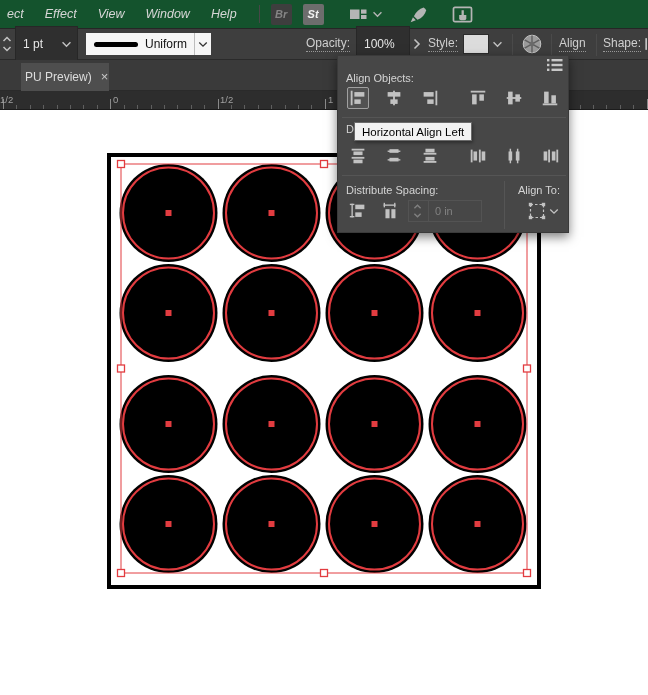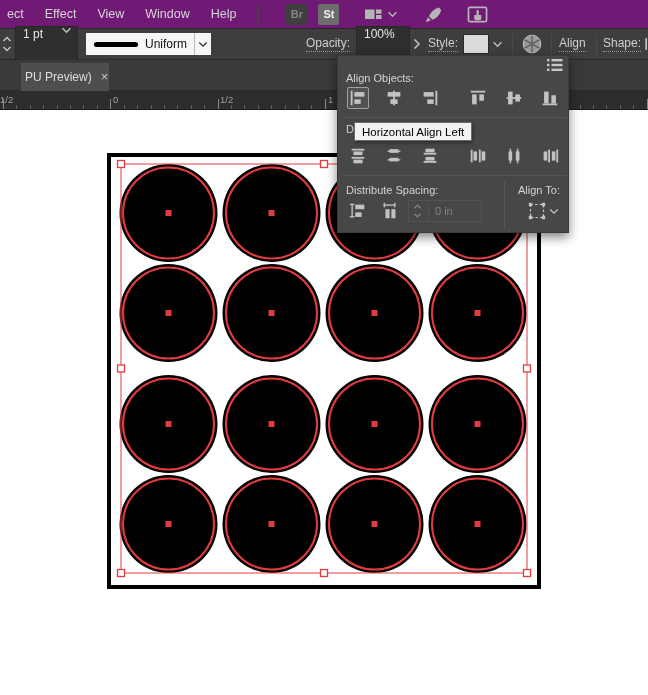--- a/index.html
+++ b/index.html
@@ -1,37 +1,37 @@
 <!DOCTYPE html>
 <html><head>
 <meta charset="utf-8">
 <style>
   html,body{margin:0;padding:0;background:#1e1e1e;}
   *{box-sizing:border-box;font-family:"Liberation Sans",sans-serif;}
   #app{position:relative;width:648px;height:695px;overflow:hidden;background:#fff;}
 
   
-  #menubar{position:absolute;left:0;top:0;width:648px;height:28px;background:#701a75;
-    display:flex;align-items:center;padding-left:2px;gap:11px;}
+  #menubar{position:absolute;left:0;top:0;width:648px;height:28px;background:#14532d;
+    display:flex;align-items:center;padding-left:2px;gap:11px;font-style:italic;}
   .mi{color:#d6d6d6;font-size:12.5px;padding:0 5px;cursor:default;}
   .mbar-sep{width:1px;height:18px;background:#474747;margin-left:6px;}
   .badge{width:21px;height:21px;border-radius:2px;font-size:11px;font-weight:bold;
-    display:flex;align-items:center;justify-content:center;margin-left:16px;}
+    display:flex;align-items:center;justify-content:center;margin-left:0;}
   .badge.br{background:#3e3e3e;color:#858585;}
   .badge.st{background:#6d6d6d;color:#f2f2f2;margin-left:0;}
   .mb-icon{margin-left:14px;display:flex;align-items:center;color:#b5b5b5;}
   .mb-icon svg{display:block;}
 
   
   #controlbar{position:absolute;left:0;top:28px;width:648px;height:32px;background:#3e3e3e;
     border-top:1px solid #262626;border-bottom:1px solid #2a2a2a;}
   .cb{position:absolute;top:0;height:100%;display:flex;align-items:center;color:#cfcfcf;font-size:12px;}
   .dotted{border-bottom:1px dotted #989898;padding-bottom:1px;line-height:13px;}
   .dfield{background:#2f2f2f;border:1px solid #272727;color:#e6e6e6;height:36px;
-    display:flex;font-size:12px;}
+    display:flex;align-items:center;font-size:12px;}
   .wdrop{background:#f6f6f6;height:22px;display:flex;align-items:center;color:#111;}
   .wline{height:5px;background:#000;border-radius:2.5px;margin:0 7px 0 8px;}
   .wchev{width:17px;align-self:stretch;border-left:1px solid #bdbdbd;display:flex;align-items:center;justify-content:center;color:#333;}
   .vsep{position:absolute;top:5px;width:1px;height:22px;background:#2e2e2e;border-right:1px solid #4a4a4a;}
 
   
   #tabbar{position:absolute;left:0;top:60px;width:648px;height:31px;background:#3a3a3a;border-bottom:1px solid #2a2a2a;}
   #doctab{position:absolute;left:0;top:3px;width:88px;height:28px;background:#4e4e4e;
     display:flex;align-items:center;color:#dcdcdc;font-size:12px;padding-left:4px;gap:9px;margin-left:21px;}
   #tabclose{color:#c8c8c8;font-size:13px;line-height:10px;cursor:default;}

